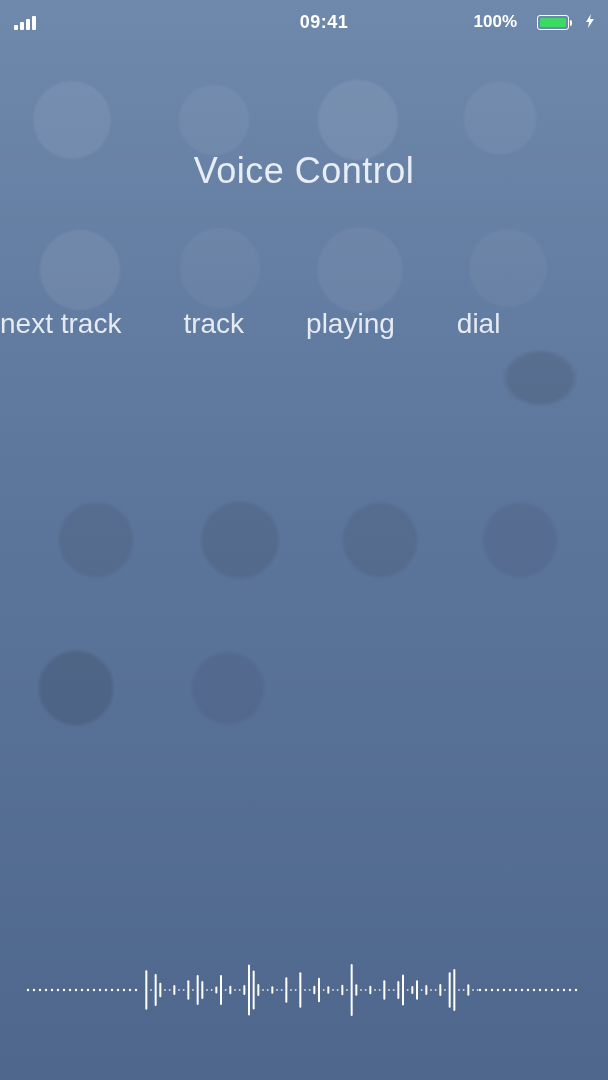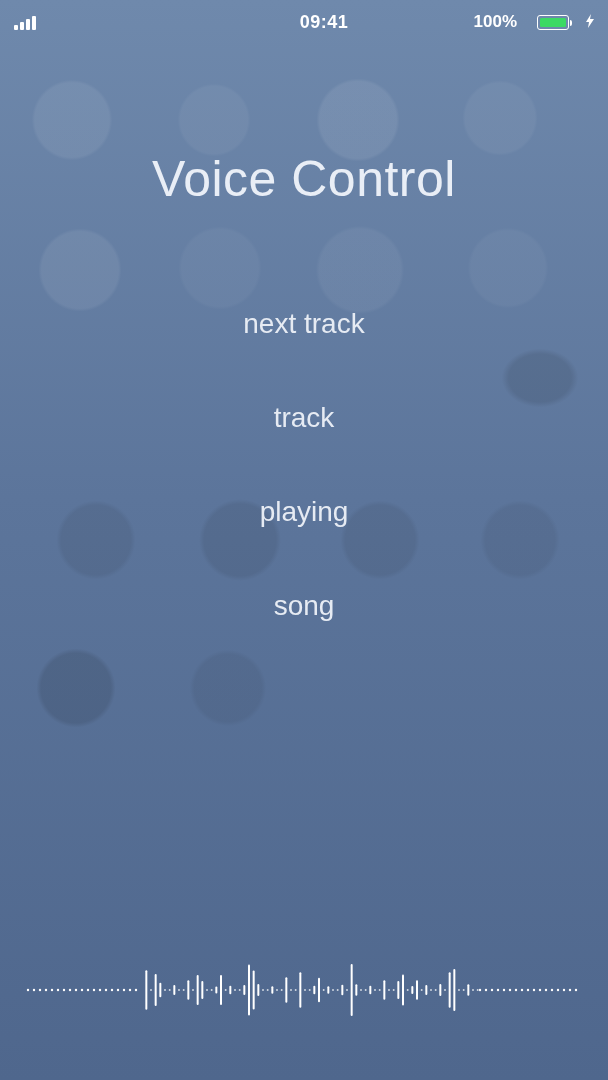--- a/index.html
+++ b/index.html
@@ -50,26 +50,26 @@
   .signal span:nth-child(3){height:11px} .signal span:nth-child(4){height:14px}
   .pct { font-size:17px; }
   .battery { width:32px; height:15px; border:1.4px solid #fff; border-radius:3px; position:relative; display:flex; align-items:center; }
   .battery::after { content:""; position:absolute; right:-4px; top:4px; width:2px; height:6px; background:#fff; border-radius:0 2px 2px 0; }
   .battery .fill { background:var(--battery-green); border-radius:1.5px; height:9px; margin:0 2px; width:26px; }
   .bolt { font-size:13px; margin-left:-3px; }
 
   
   .title {
     position:absolute; top:150px; left:0; right:0;
-    text-align:center; font-size:50px; font-weight:400; letter-spacing:.5px;
+    text-align:center; font-size:36px; font-weight:400; letter-spacing:.5px;
     color:var(--white-soft);
   }
   .suggestions {
     position:absolute; top:308px; left:0; right:0;
-    display:flex; flex-direction:column; align-items:center; gap:62px;
+    display:flex; flex-direction:row; align-items:center; gap:62px;
   }
   .suggestions .item { font-size:28px; font-weight:300; color:#e6ebf3; }
 
   
   .waveform {
     position:absolute; bottom:58px; left:0; right:0;
     height:64px; display:flex; align-items:center; justify-content:center;
   }
 </style>
 </head>
@@ -97,21 +97,21 @@
     </span>
   </div>
 </div>
 
 <div class="title">Voice Control</div>
 
 <div class="suggestions">
   <div class="item">next track</div>
   <div class="item">track</div>
   <div class="item">playing</div>
-  <div class="item">song</div>
+  <div class="item">dial</div>
 </div>
 
 <div class="waveform">
   <svg id="wave-svg" width="560" height="64" viewBox="0 0 560 64" preserveAspectRatio="none">
       <circle cx="4" cy="32" r="1.2" fill="#fff"></circle>
       <circle cx="10" cy="32" r="1.2" fill="#fff"></circle>
       <circle cx="16" cy="32" r="1.2" fill="#fff"></circle>
       <circle cx="22" cy="32" r="1.2" fill="#fff"></circle>
       <circle cx="28" cy="32" r="1.2" fill="#fff"></circle>
       <circle cx="34" cy="32" r="1.2" fill="#fff"></circle>

